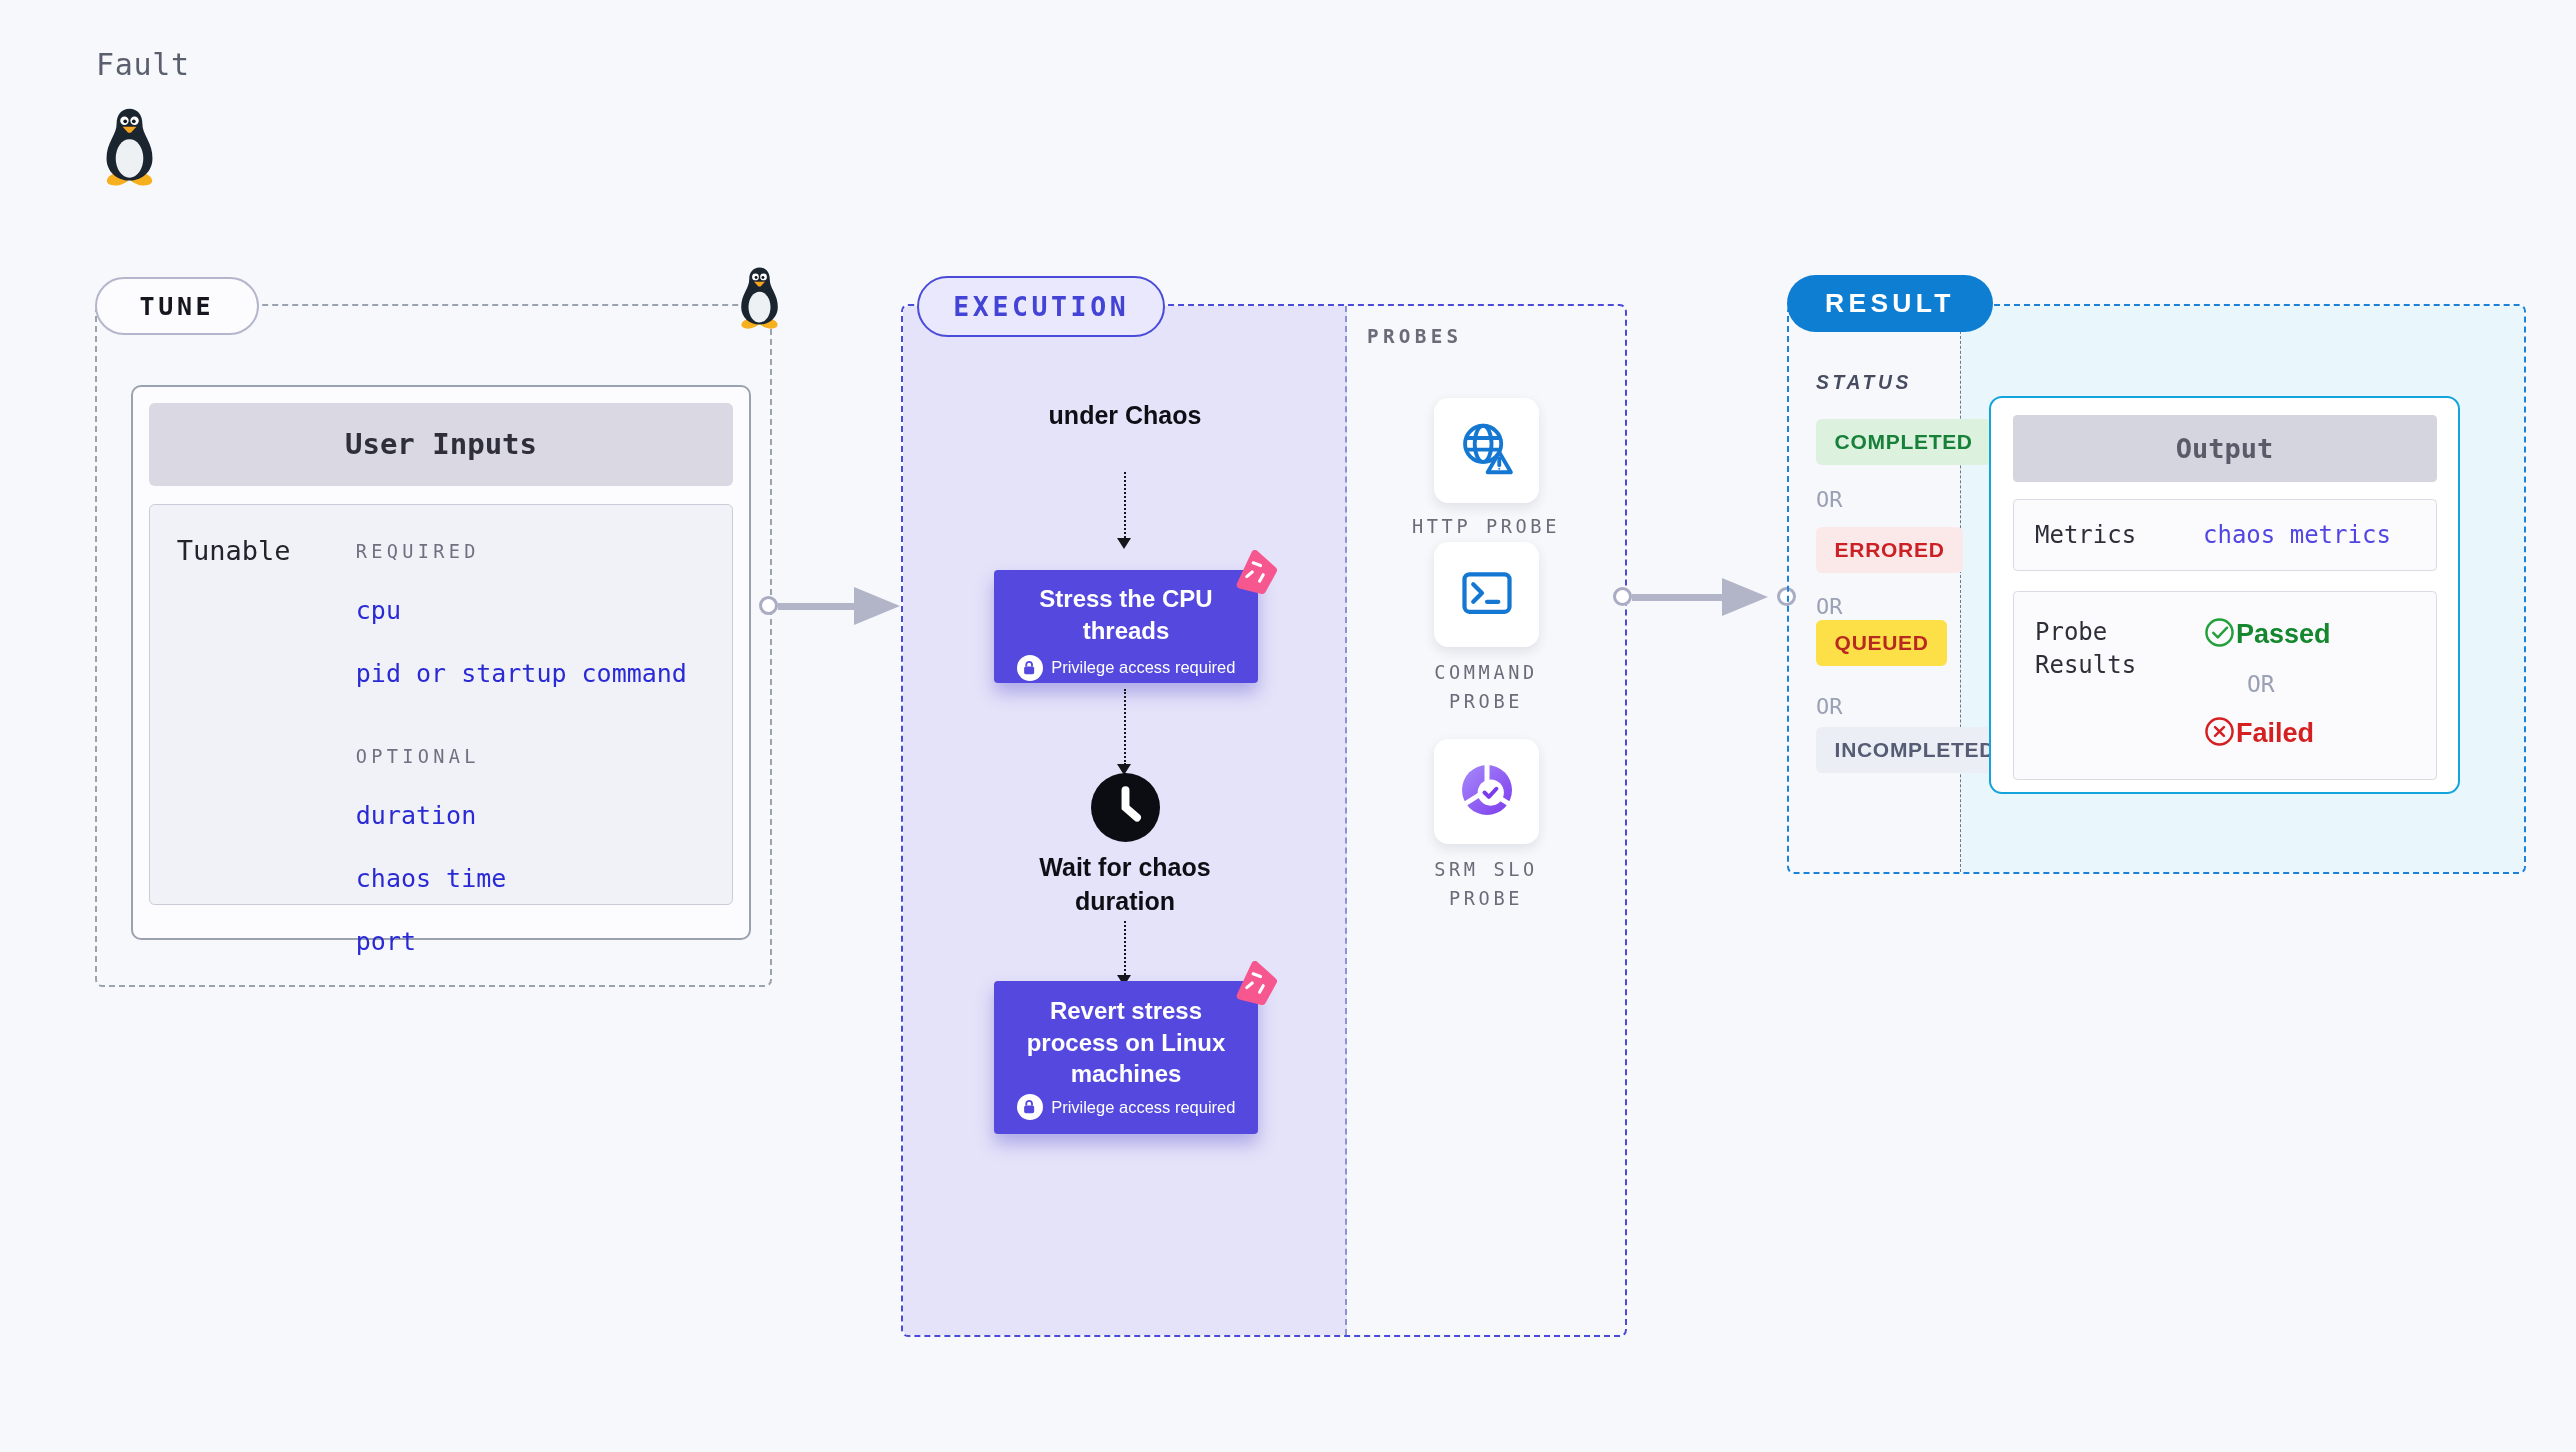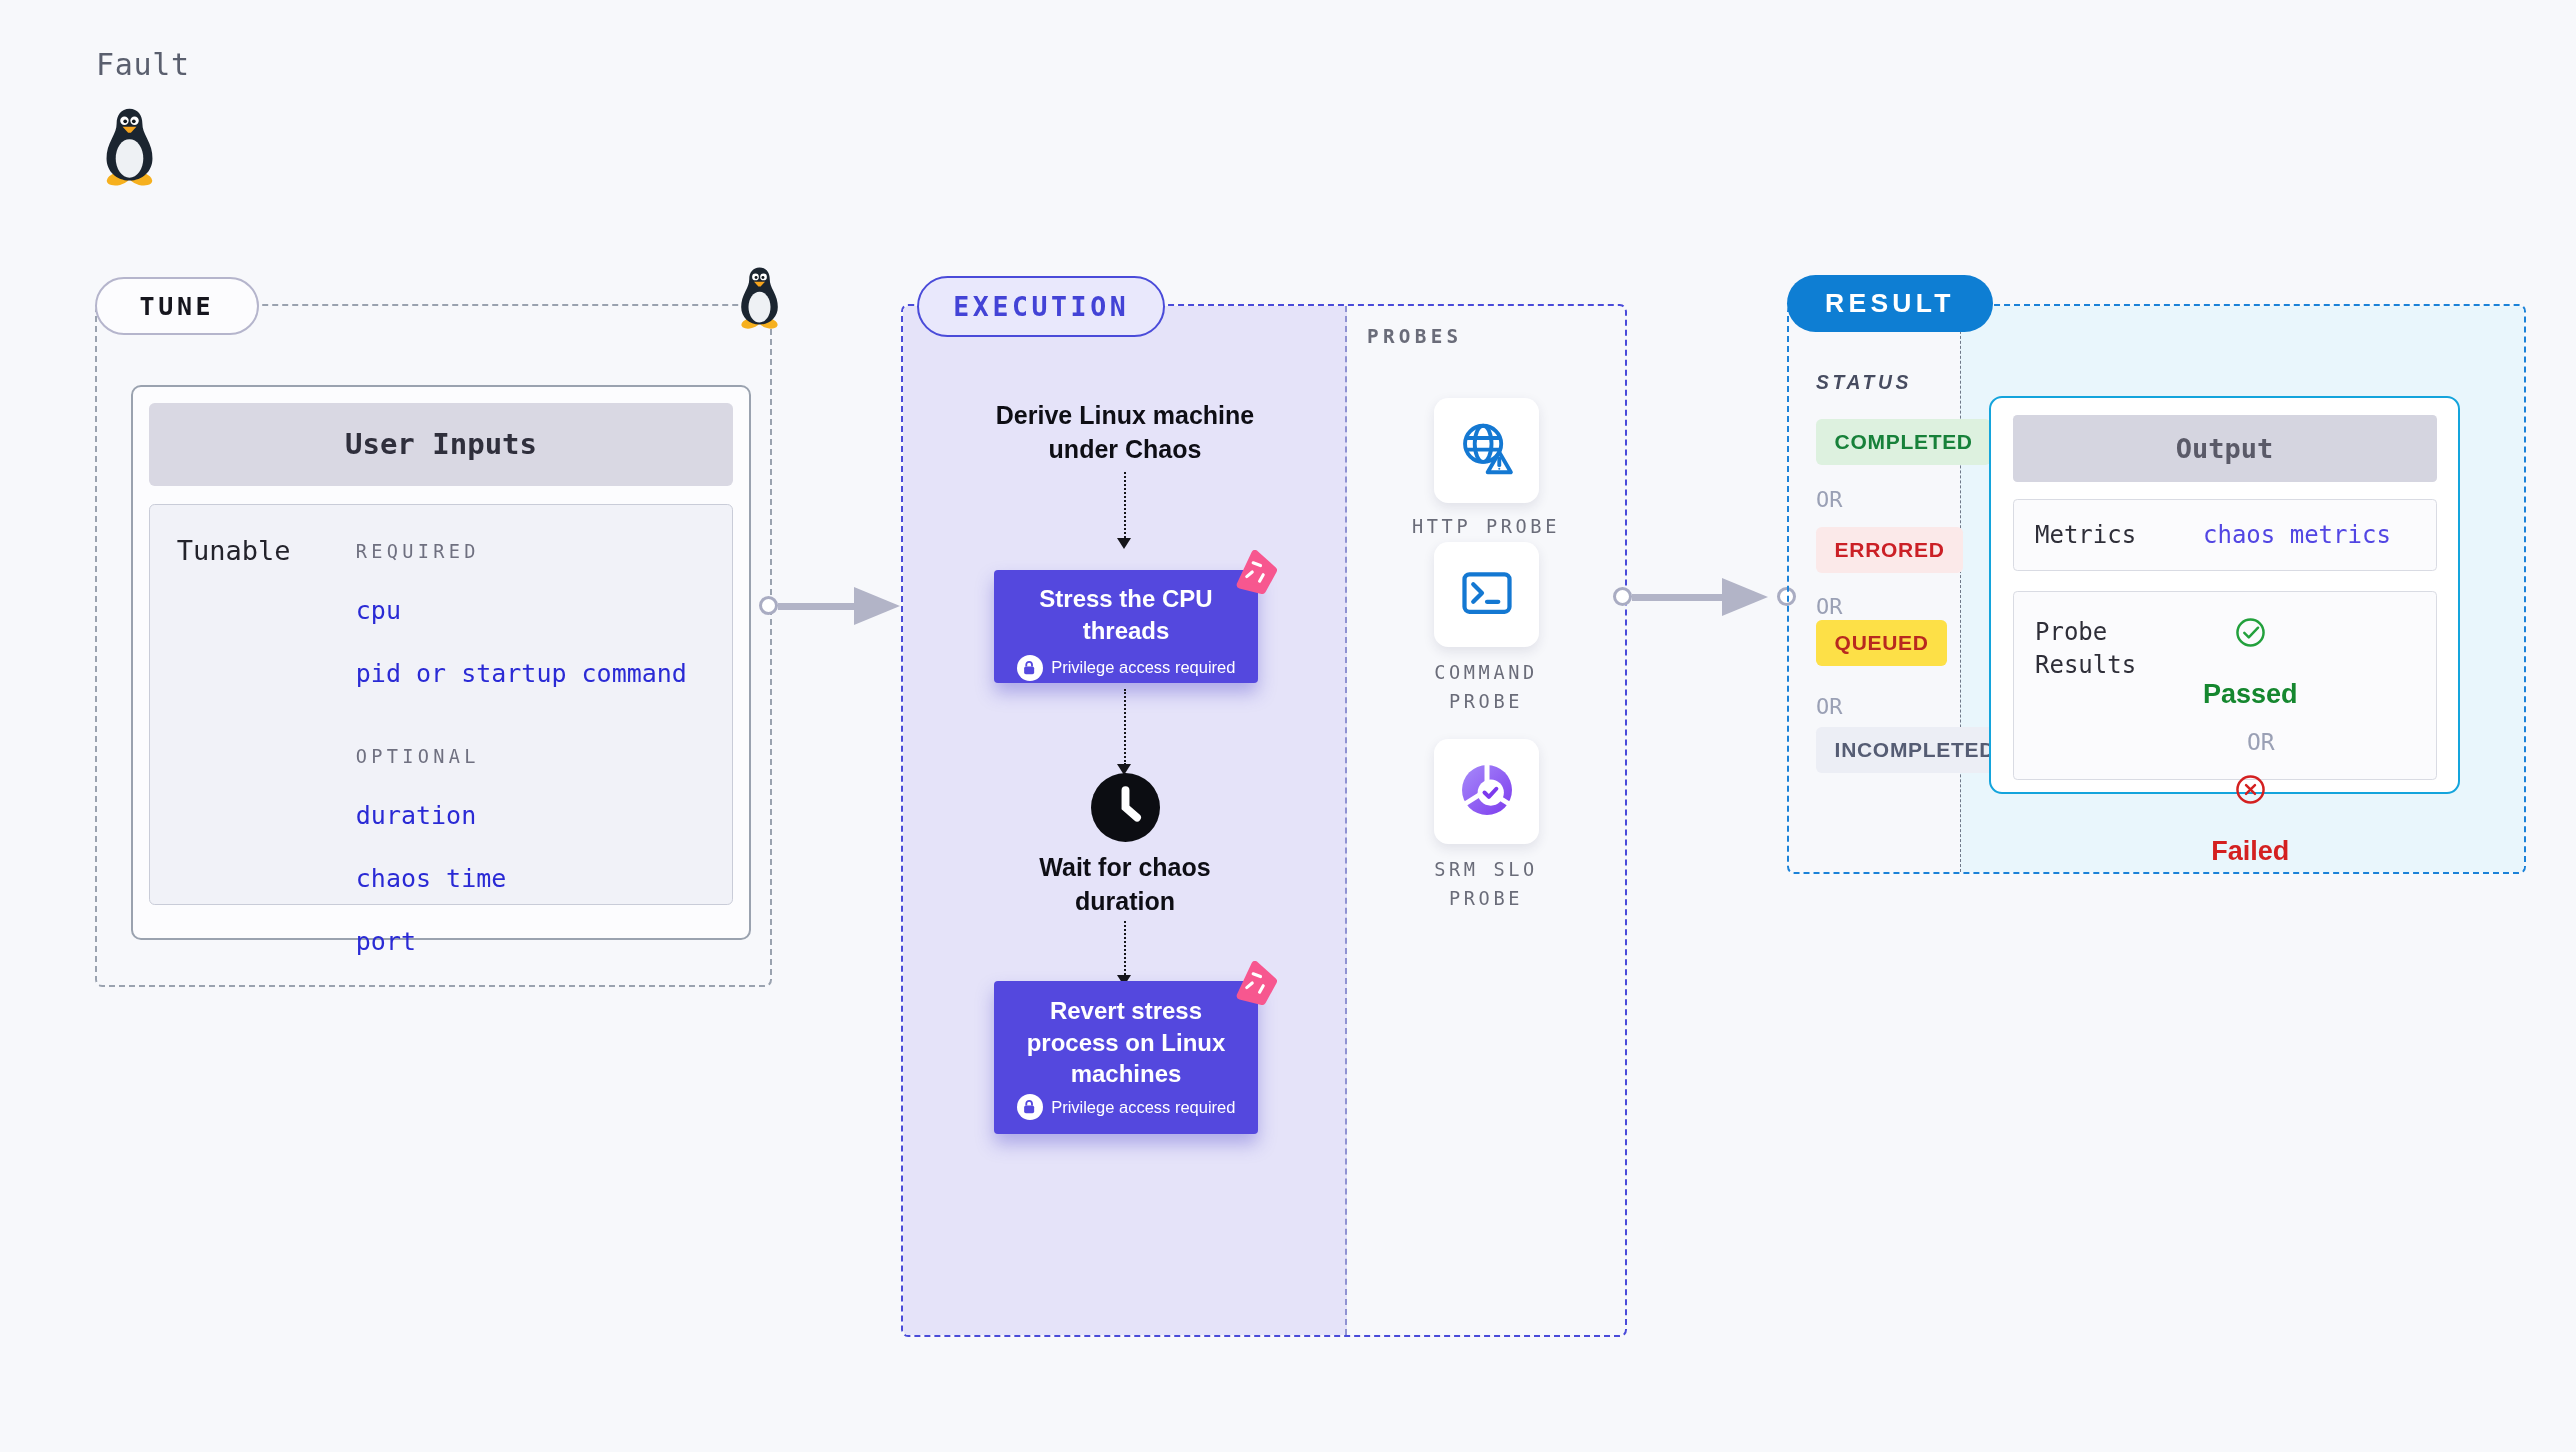--- a/index.html
+++ b/index.html
@@ -91,21 +91,21 @@
   .output-card{position:absolute;left:200px;top:90px;width:471px;height:398px;background:#fff;
                border:2.9px solid #14a4dc;border-radius:13px;padding:17px 21.5px;box-sizing:border-box;}
   .output-header{height:67px;background:#d5d5e0;border-radius:4.3px;display:flex;align-items:center;
                  justify-content:center;font-size:27px;font-weight:bold;color:#5a5a68;}
   .out-row{border:1.4px solid #d9dbe3;border-radius:4.3px;background:#fbfbfd;display:flex;
            padding:0 21.5px;box-sizing:border-box;}
   .metrics-row{margin-top:17px;height:72px;align-items:center;}
   .row-label{width:168px;font-size:24px;color:#2e2e38;line-height:33px;}
   .metrics-value{font-size:24px;color:#5246e3;}
   .probe-row{margin-top:20px;height:189px;padding-top:24px;}
-  .pr-line{display:flex;align-items:center;gap:27px;flex-direction:column;}
+  .pr-line{display:flex;align-items:center;gap:0;}
   .pr-passed{font-size:27px;font-weight:bold;color:#15872f;font-family:"Liberation Sans",sans-serif;}
   .pr-failed{font-size:27px;font-weight:bold;color:#d42020;font-family:"Liberation Sans",sans-serif;}
   .pr-or{font-size:23px;color:#9aa0b5;margin:18.6px 0 18.6px 44px;}
 </style>
 </head>
 <body>
 
 <div id="canvas">
 
   <div class="abs fault-label">Fault</div>
@@ -163,21 +163,20 @@
     <span class="shaft" style="left:18.6px;width:77px;"></span>
     <span class="head" style="left:95px;"></span>
     <span class="dot" style="right:0;"></span>
   </div>
 
   <div class="abs sec-box exec-box">
     <div class="exec-lavender"></div>
     <div class="pill exec-pill">EXECUTION</div>
 
     <div class="step-text sans" style="left:0;top:92px;">
-      <div>Derive Linux machine</div>
       <div>under Chaos</div>
     </div>
 
     <div class="dotted-line" style="left:221px;top:166px;height:66px;"></div>
     <div class="dotted-head" style="left:214px;top:232px;"></div>
 
     <div class="chaos-btn" style="top:264px;height:113px;padding-top:13px;">
       <div class="btn-title sans">Stress the CPU</div>
       <div class="btn-title sans">threads</div>
       <div class="priv-row">

